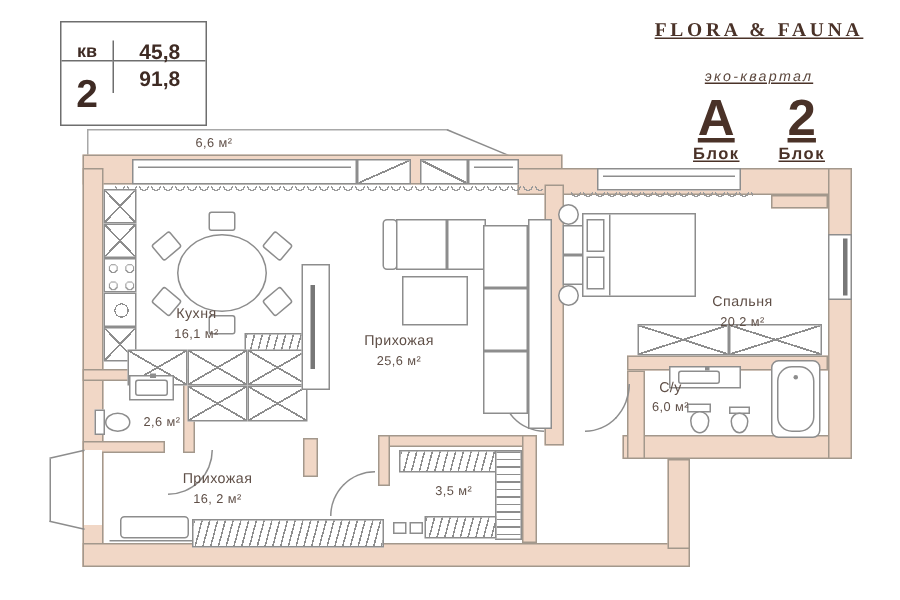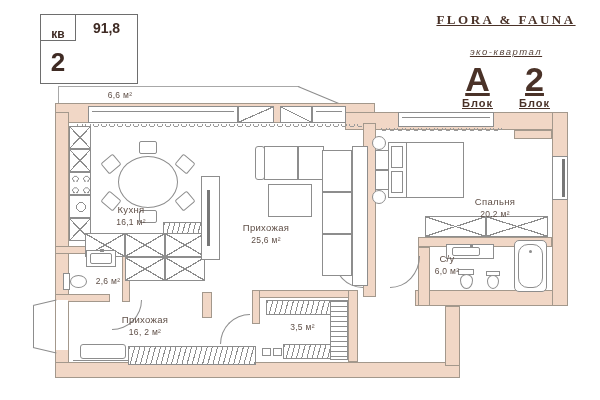--- a/index.html
+++ b/index.html
@@ -49,20 +49,21 @@
   .circle{border-radius:50%;}
 </style>
 </head>
 <body>
 
 <div id="stage">
 
   <div class="ut">
     <div class="kv bB">кв</div>
     <div class="big2">2</div>
+    <div class="area bL bB">45,8</div>
     <div class="area bL">91,8</div>
   </div>
 
   <div class="logo">
     <div class="brand">FLORA &amp; FAUNA</div>
     <div class="tagline">эко-квартал</div>
     <div class="bf">
       <div class="bfc">
         <div class="bfv">А</div>
         <div class="bfl">Блок</div>
@@ -70,21 +71,21 @@
       <div class="bfc">
         <div class="bfv">2</div>
         <div class="bfl">Блок</div>
       </div>
     </div>
   </div>
 
   <div class="ln" style="left:58px;top:86px;width:289px;height:20px;border-color:#a8a8a8;
               clip-path:polygon(0 0,83% 0,100% 95%,100% 100%,0 100%);"></div>
   <div class="dl" style="left:298px;top:86px;width:52px;height:1px;transform:rotate(22.6deg);transform-origin:left center;"></div>
-  <div class="lbl" style="left:85px;top:90px;width:70px;">
+  <div class="lbl" style="left:85px;top:90px;width:70px;text-align:right;">
     <span class="ar">6,6 м²</span>
   </div>
 
   <div class="w" style="left:55px;top:103px;width:320px;height:20px;"></div>
   <div class="w" style="left:345px;top:112px;width:210px;height:18px;"></div>
   <div class="w" style="left:55px;top:112px;width:14px;height:266px;"></div>
   <div class="w" style="left:55px;top:362px;width:405px;height:16px;"></div>
   <div class="w" style="left:445px;top:306px;width:15px;height:60px;"></div>
   <div class="w" style="left:415px;top:290px;width:153px;height:16px;"></div>
   <div class="w" style="left:552px;top:112px;width:16px;height:194px;"></div>

